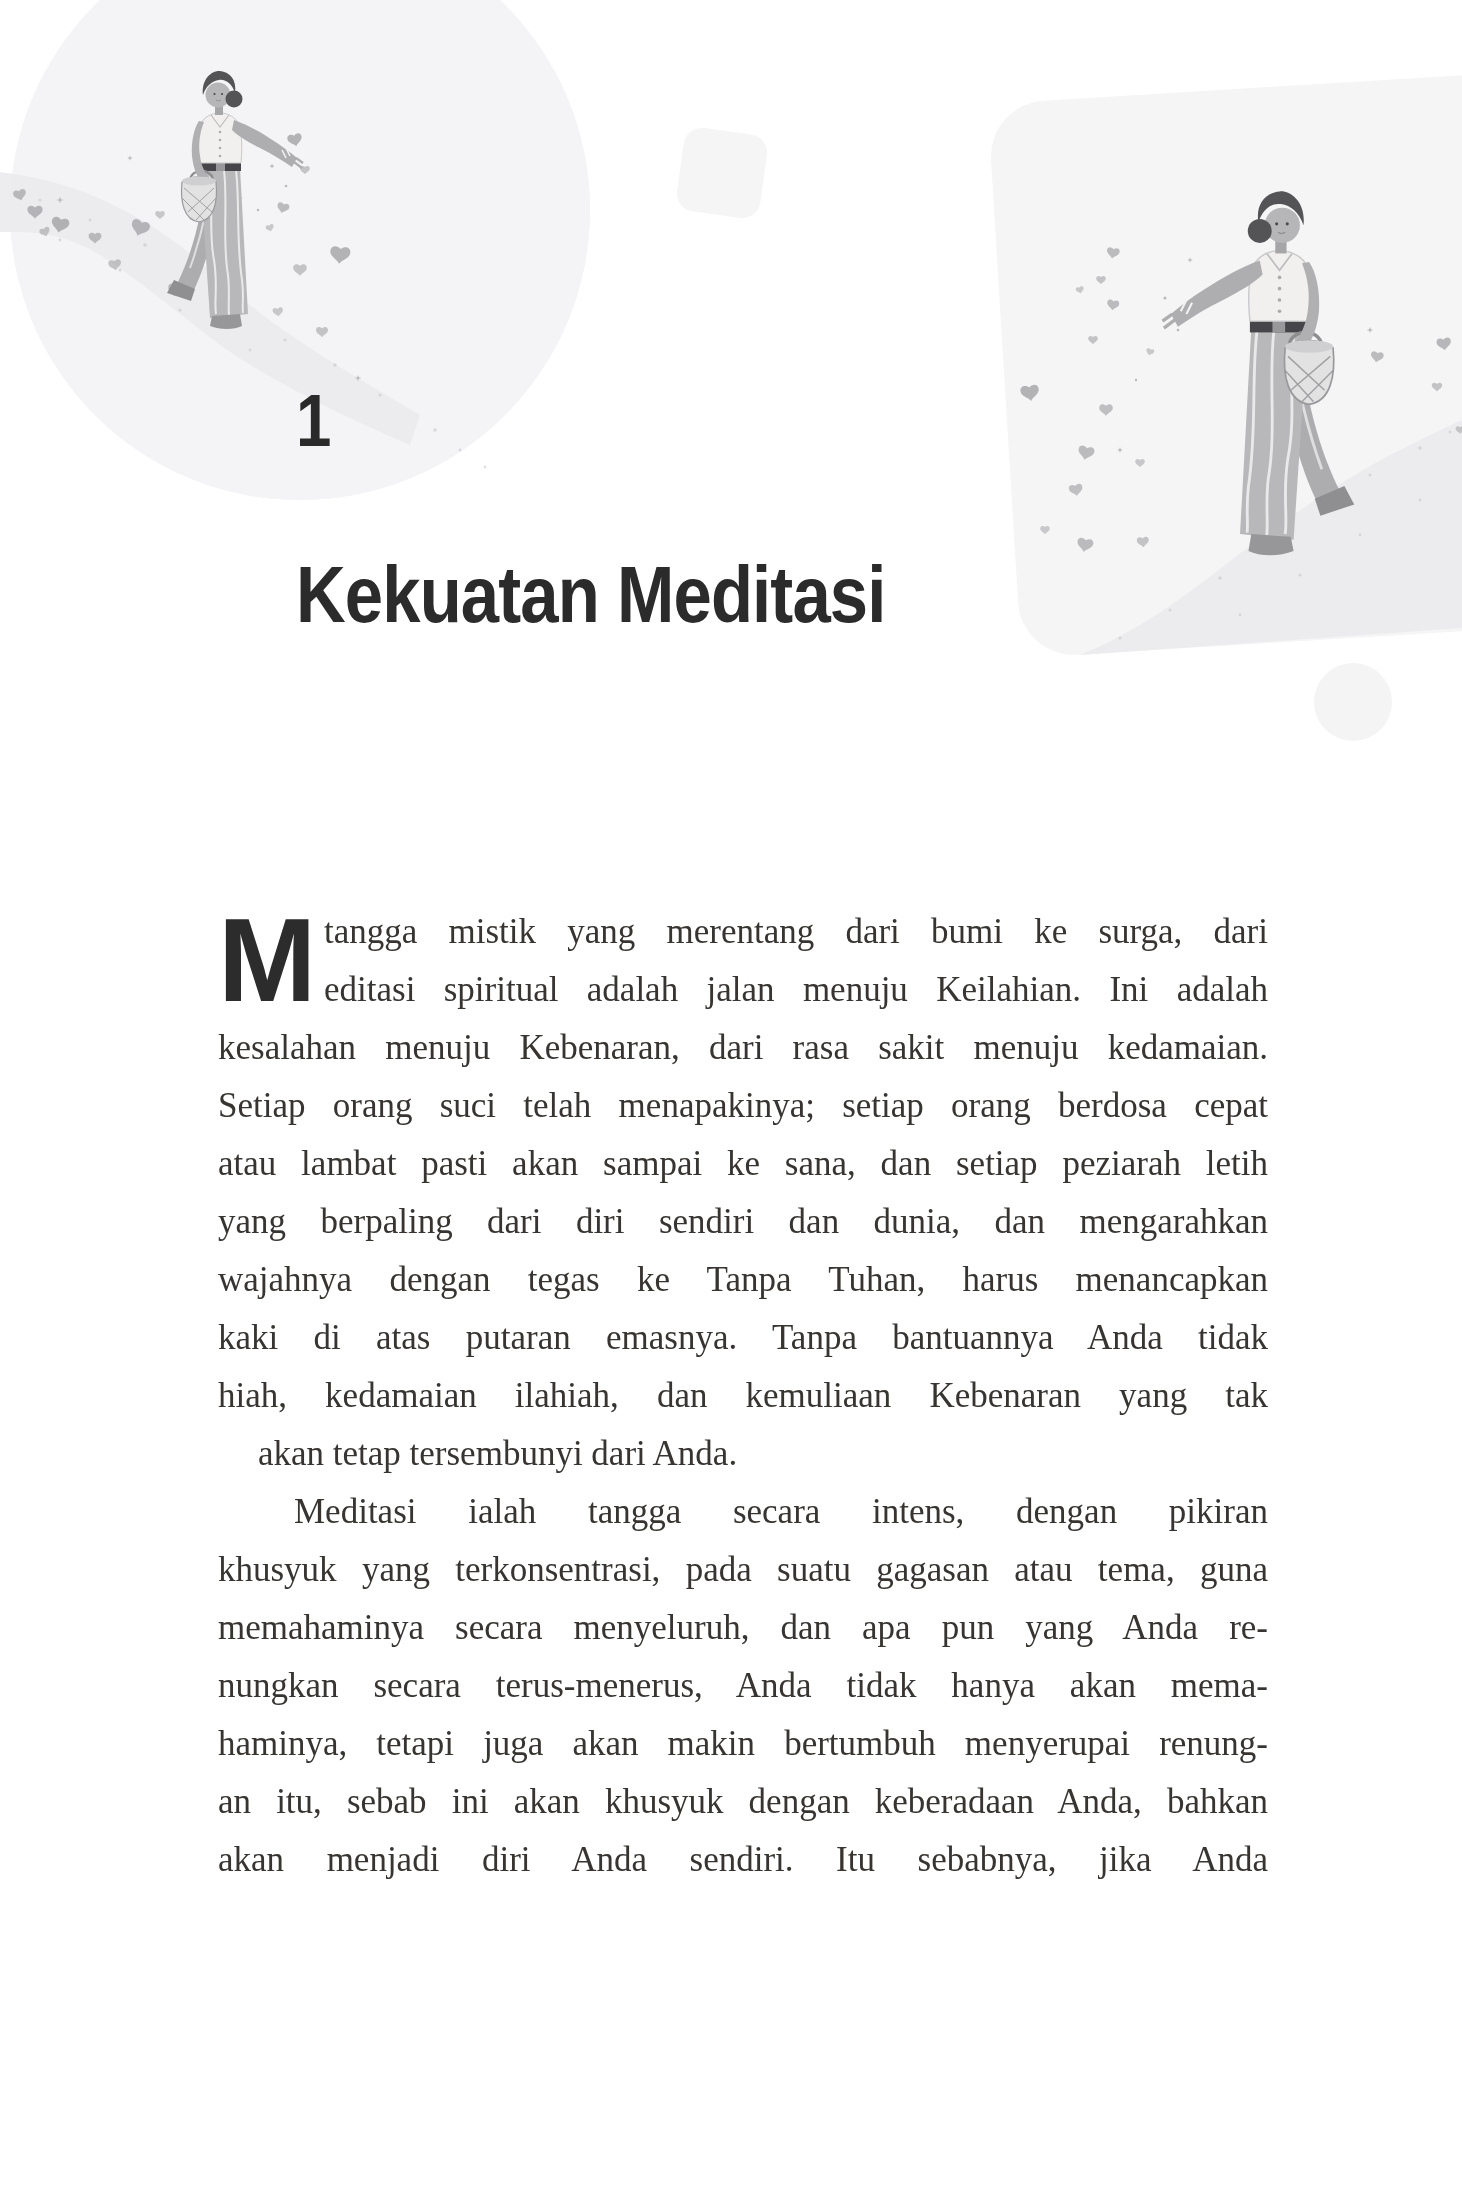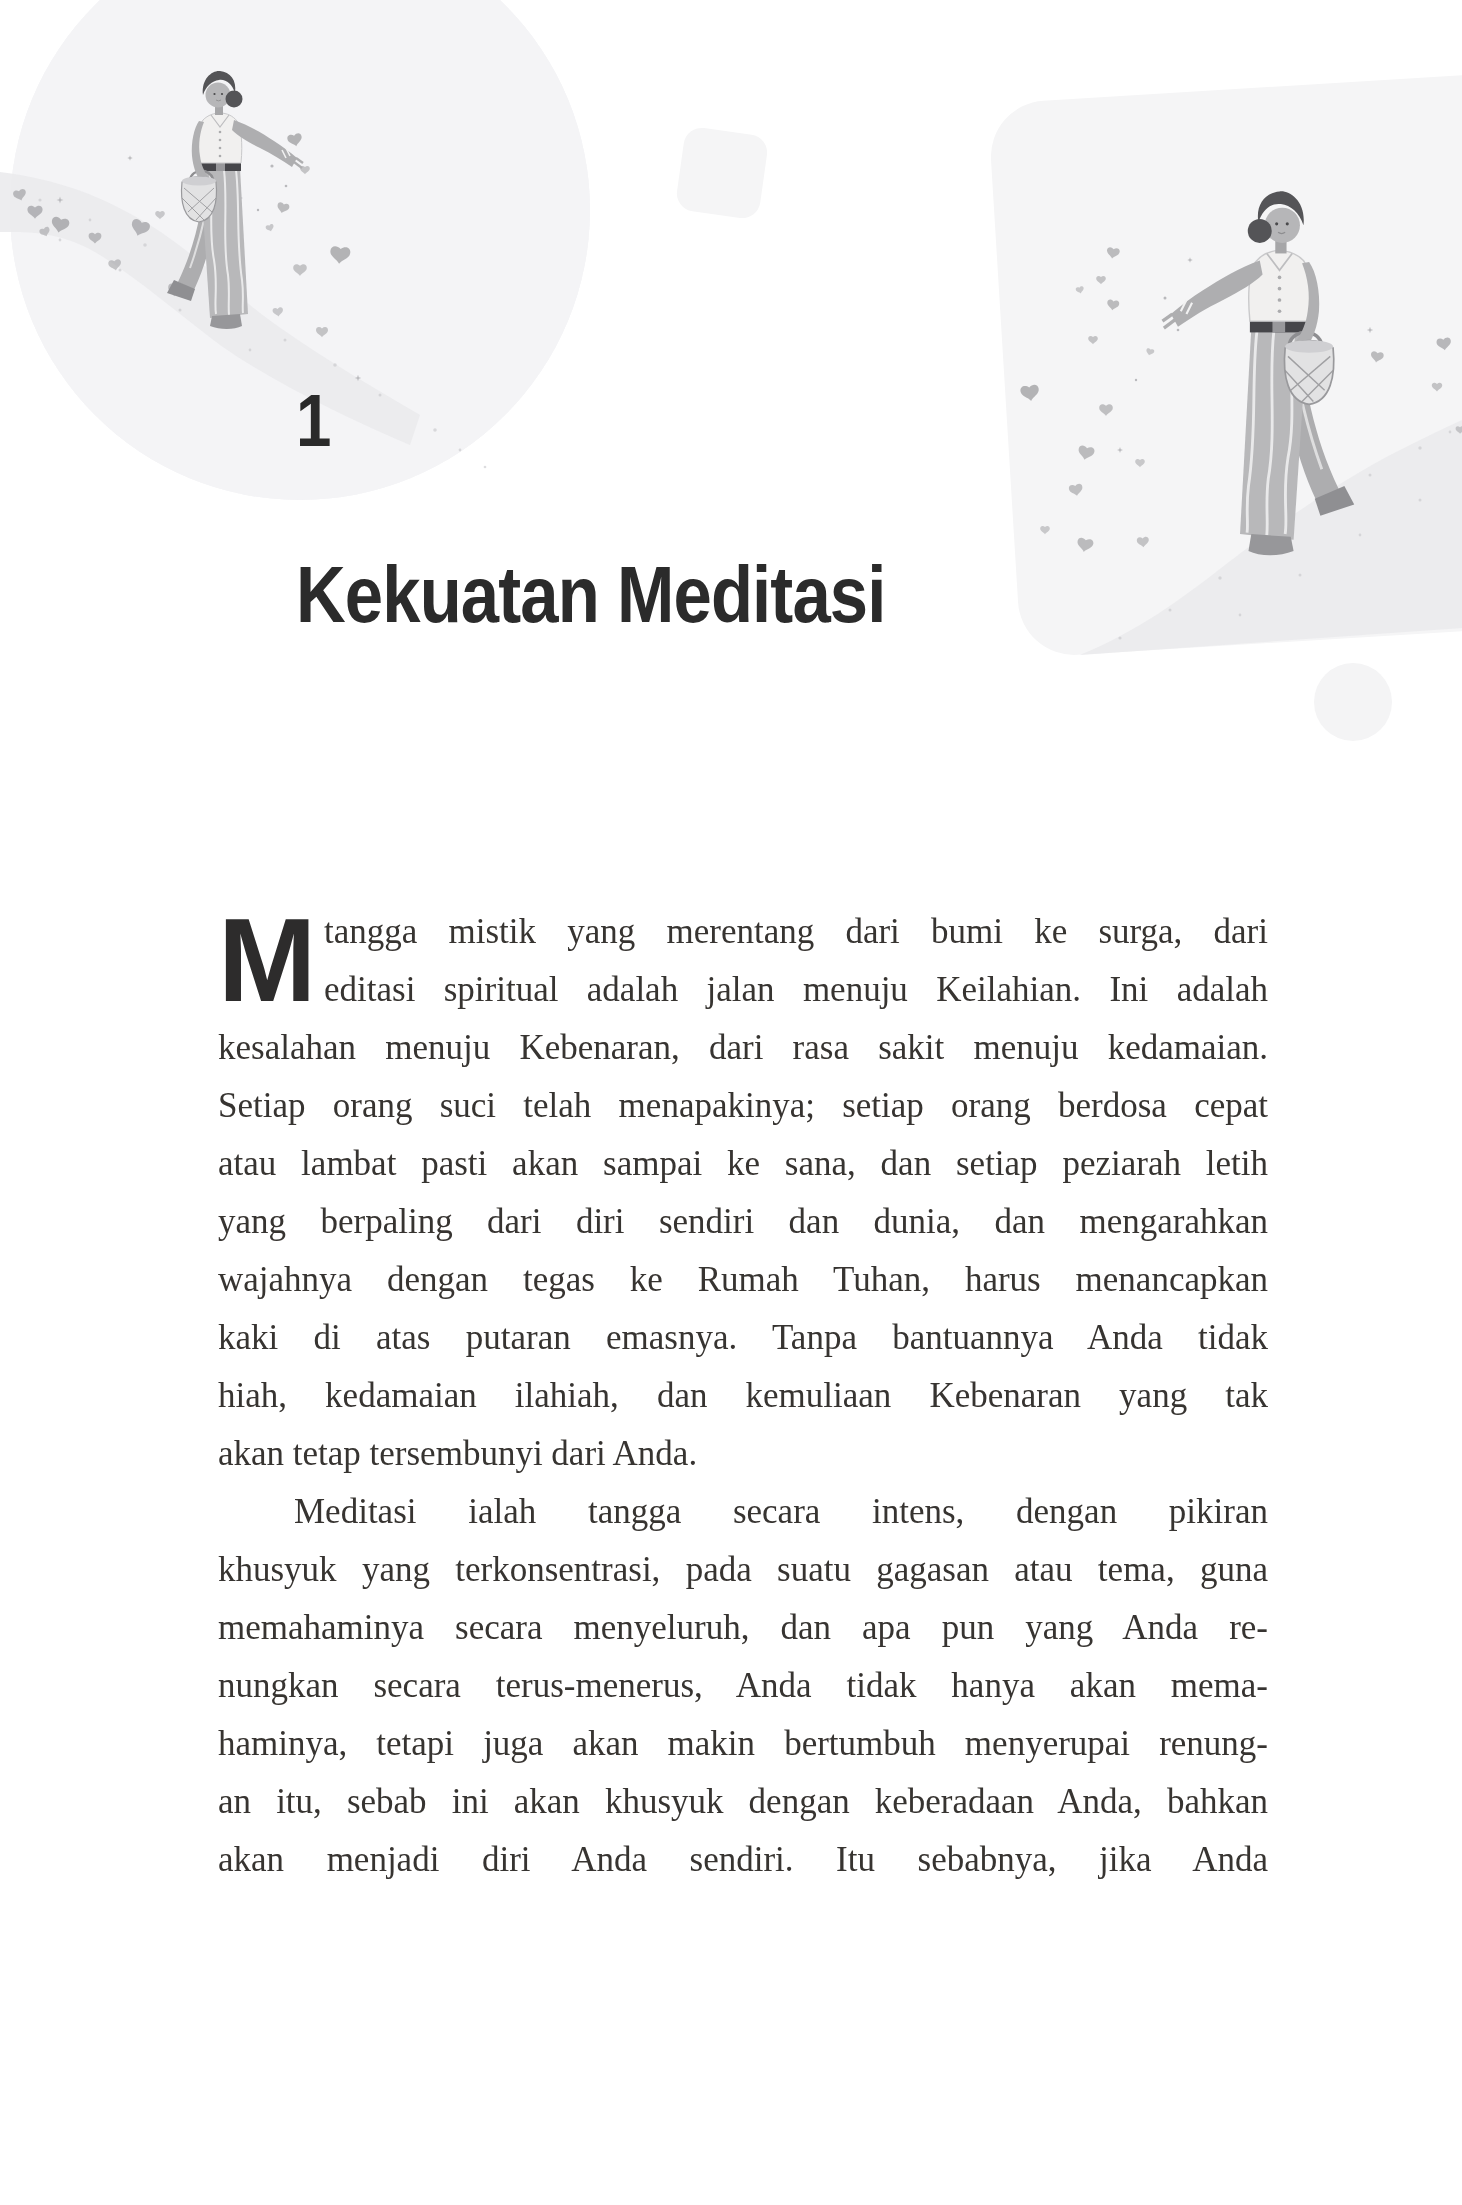--- a/index.html
+++ b/index.html
@@ -26,21 +26,21 @@
         letter-spacing:-1px;}
   .chapter-title{position:absolute;left:296px;top:555px;font-size:80px;line-height:1;
         font-weight:700;color:#2b2b2b;transform:scaleX(.86);transform-origin:left top;
         letter-spacing:-1px;white-space:nowrap;}
 
   
   .textblock{position:absolute;left:218px;top:903px;width:1050px;
         font-family:"Liberation Serif","DejaVu Serif",serif;
         font-size:35px;color:#373431;}
   .line{height:58px;line-height:58px;text-align:justify;text-align-last:justify;}
-  .line.flush{text-align-last:left;}
+  .line.flush{text-align-last:left;margin-left:40px;}
   .line.indent{padding-left:76px;}
   .dropcap{float:left;width:96px;height:100px;margin:14px 10px 0 0;
         font-family:"Liberation Sans",sans-serif;font-weight:700;
         font-size:118px;line-height:86px;color:#2d2c2c;}
 </style>
 </head>
 <body>
 
 <div class="page">
 
@@ -208,21 +208,21 @@
   <h1 class="chapter-title" style="margin:0;">Kekuatan Meditasi</h1>
 
   <div class="textblock">
     <span class="dropcap">M</span>
     <div class="line">tangga mistik yang merentang dari bumi ke surga, dari</div>
     <div class="line">editasi spiritual adalah jalan menuju Keilahian. Ini adalah</div>
     <div class="line">kesalahan menuju Kebenaran, dari rasa sakit menuju kedamaian.</div>
     <div class="line">Setiap orang suci telah menapakinya; setiap orang berdosa cepat</div>
     <div class="line">atau lambat pasti akan sampai ke sana, dan setiap peziarah letih</div>
     <div class="line">yang berpaling dari diri sendiri dan dunia, dan mengarahkan</div>
-    <div class="line">wajahnya dengan tegas ke Rumah Tuhan, harus menancapkan</div>
+    <div class="line">wajahnya dengan tegas ke Tanpa Tuhan, harus menancapkan</div>
     <div class="line">kaki di atas putaran emasnya. Tanpa bantuannya Anda tidak</div>
     <div class="line">hiah, kedamaian ilahiah, dan kemuliaan Kebenaran yang tak</div>
     <div class="line flush">akan tetap tersembunyi dari Anda.</div>
     <div class="line indent">Meditasi ialah tangga secara intens, dengan pikiran</div>
     <div class="line">khusyuk yang terkonsentrasi, pada suatu gagasan atau tema, guna</div>
     <div class="line">memahaminya secara menyeluruh, dan apa pun yang Anda re-</div>
     <div class="line">nungkan secara terus-menerus, Anda tidak hanya akan mema-</div>
     <div class="line">haminya, tetapi juga akan makin bertumbuh menyerupai renung-</div>
     <div class="line">an itu, sebab ini akan khusyuk dengan keberadaan Anda, bahkan</div>
     <div class="line">akan menjadi diri Anda sendiri. Itu sebabnya, jika Anda</div>

